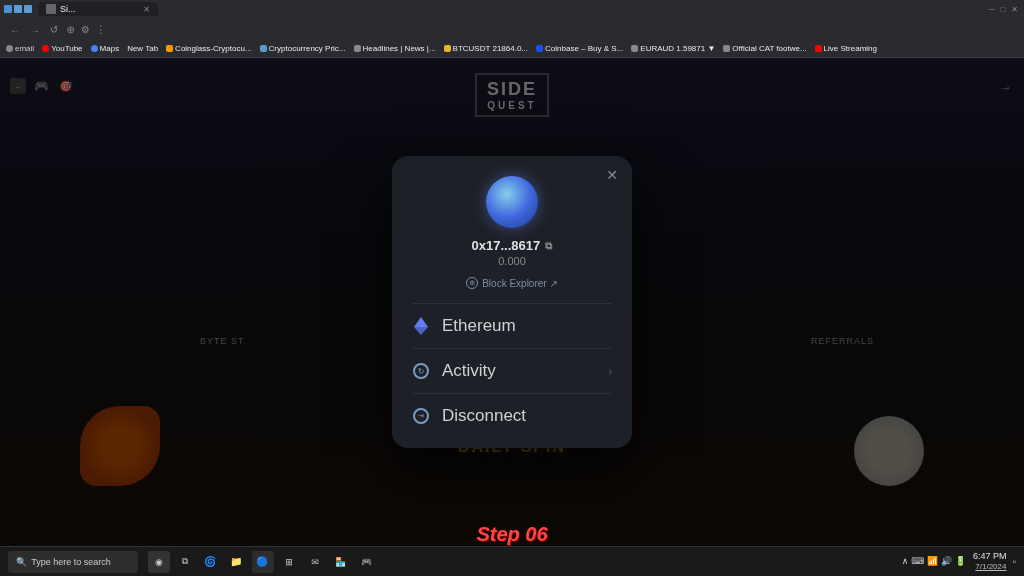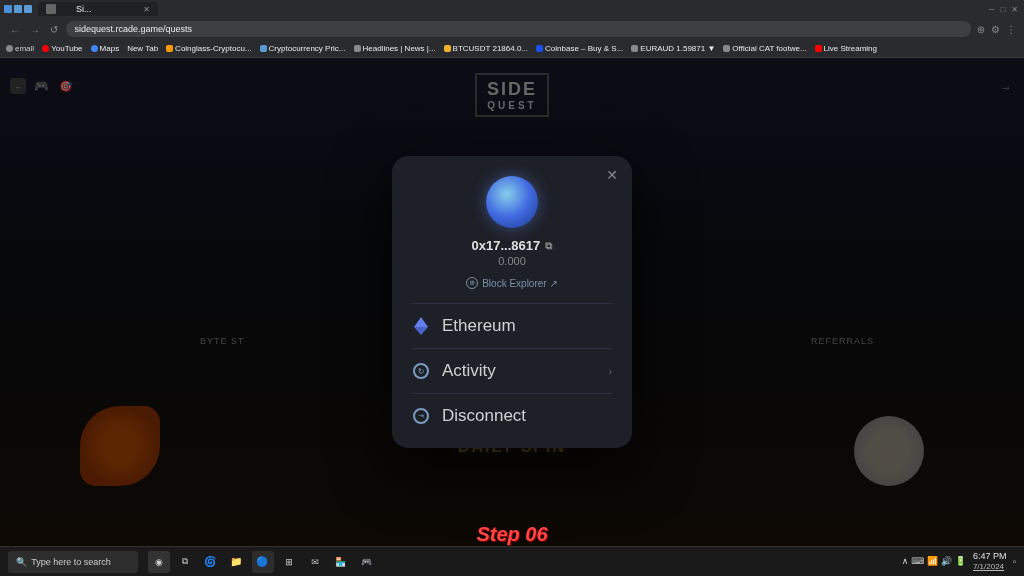--- a/index.html
+++ b/index.html
@@ -38,21 +38,21 @@
     }
 
     .tab-active {
       background: #202124;
       border-radius: 4px 4px 0 0;
       padding: 2px 8px;
       font-size: 9px;
       color: #e8eaed;
       display: flex;
       align-items: center;
-      gap: 20px;
+      gap: 4px;
       min-width: 120px;
     }
 
     .tab-favicon {
       width: 10px;
       height: 10px;
       background: #666;
       border-radius: 1px;
     }
 
@@ -502,20 +502,21 @@
       align-items: center;
       gap: 3px;
     }
 
     .tray-icon {
       font-size: 9px;
       color: #ccc;
     }
 
     .clock-area {
+      text-align: right;
     }
 
     .clock-time {
       font-size: 9px;
       color: #e0e0e0;
       line-height: 1.2;
     }
 
     .clock-date {
       font-size: 8px;
@@ -559,23 +560,20 @@
       <span style="cursor:pointer;padding:2px;">─</span>
       <span style="cursor:pointer;padding:2px;">□</span>
       <span style="cursor:pointer;padding:2px;">✕</span>
     </div>
   </div>
 
   <div class="address-bar">
     <span class="nav-btn">←</span>
     <span class="nav-btn">→</span>
     <span class="nav-btn">↺</span>
-    <div class="url-box">
-      <span>sidequest.rcade.game/quests</span>
-    </div>
     <span style="color:#888;font-size:10px;cursor:pointer;">⊕</span>
     <span style="color:#888;font-size:10px;cursor:pointer;">⚙</span>
     <span style="color:#888;font-size:10px;cursor:pointer;">⋮</span>
   </div>
 
   <div class="bookmarks-bar">
     <div class="bookmark-item">
       <div class="bookmark-dot" style="background:#888;"></div>
       <span style="font-size:8px;color:#ccc;">email</span>
     </div>

